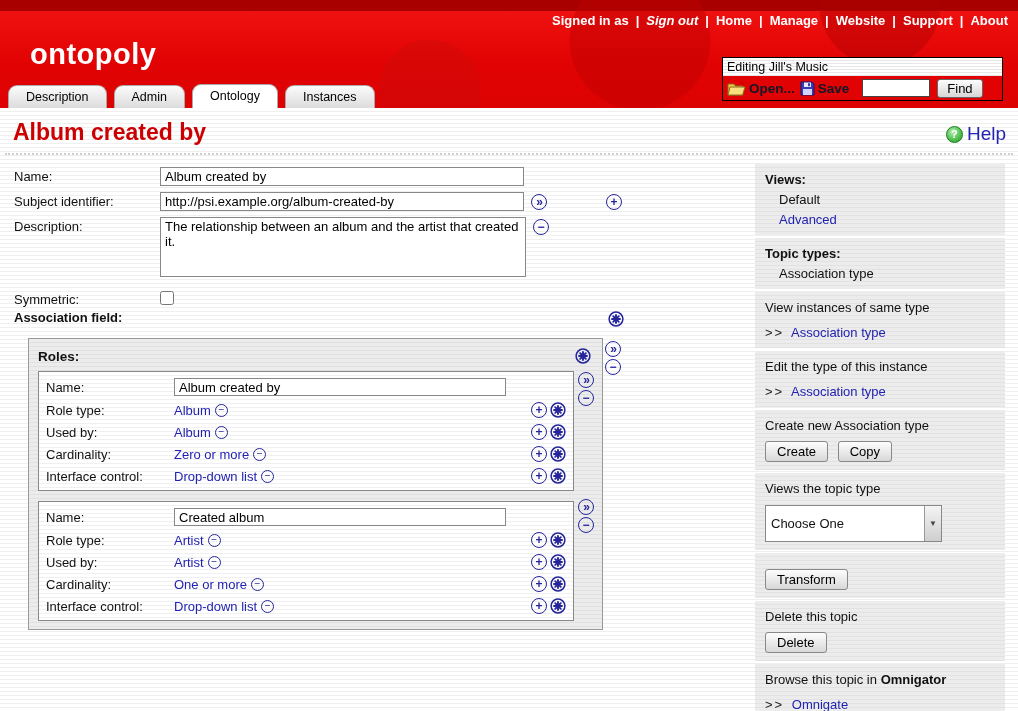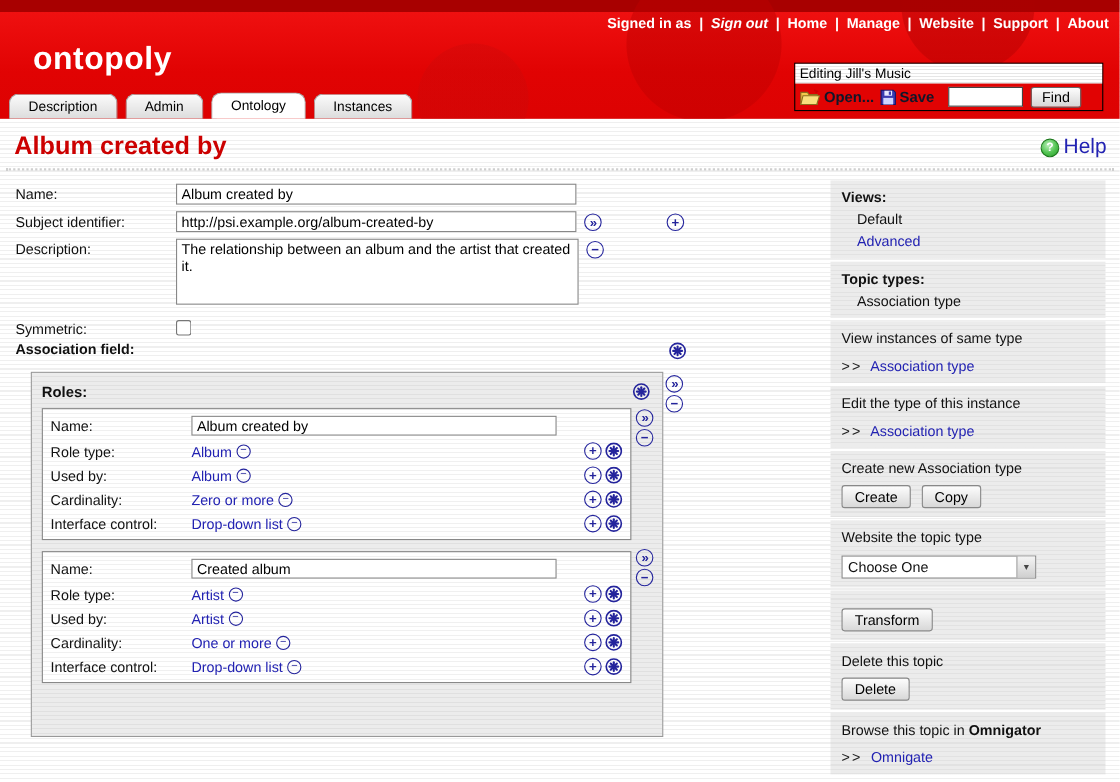--- a/index.html
+++ b/index.html
@@ -59,21 +59,21 @@
   .bold{font-weight:bold;}
   
   .cic{display:inline-flex; align-items:center; justify-content:center; width:16px; height:16px;
     border:1.5px solid var(--icon-blue); border-radius:50%; color:var(--icon-blue);
     font-size:12px; font-weight:bold; line-height:1; cursor:pointer; background:transparent;}
   .cic.chev{letter-spacing:-1px; font-size:12px; padding-bottom:1px;}
   .cic.lm{width:13px; height:13px; border-width:1px; font-size:10px; font-weight:normal; margin-left:4px;}
   .star-ic{width:16px; height:16px; color:var(--icon-blue); display:inline-block; cursor:pointer;}
   .abs{position:absolute;}
   
-  .roles-box{position:absolute; left:28px; top:338px; width:575px; height:332px;
+  .roles-box{position:absolute; left:28px; top:338px; width:575px; height:292px;
     border:1px solid #999; background:repeating-linear-gradient(to bottom,#ececec 0 3px,#e0e0e0 3px 4px); padding:6px 9px;}
   .roles-head{display:flex; align-items:center; font-weight:bold; font-size:13.5px; height:22px;}
   .roles-head .star-ic{margin-left:auto; margin-right:2px;}
   .inner-box{width:536px; border:1px solid #888; margin-top:4px;
     background:repeating-linear-gradient(to bottom,#ffffff 0 3px,#f0f0f0 3px 4px); padding:3px 7px;}
   .inner-box + .inner-box{margin-top:10px;}
   .irow{display:flex; align-items:center; height:22px;}
   .irow.name-row{height:24px;}
   .ilabel{width:128px; font-size:13px;}
   .iname-input{width:332px; height:18px; border:1px solid #888; background:#fff; font-size:13px; padding:0 4px;
@@ -83,21 +83,21 @@
   
   .sidebar{position:absolute; left:755px; top:164px; width:250px;}
   .sbox{background:repeating-linear-gradient(to bottom,#ececec 0 3px,#e2e2e2 3px 4px);
     padding:8px 10px; margin-bottom:3px; font-size:13px;}
   .sbox .indent{padding-left:14px; margin-top:5px;}
   .sbox .linkline{margin-top:10px;}
   .sbox .prefix{color:#222; letter-spacing:2px; margin-right:4px;}
   .sbox a{color:var(--link-blue); text-decoration:none; cursor:pointer;}
   .btn{height:21px; padding:0 11px; font-size:13px; color:#000; border:1px solid #888; border-radius:3px;
     background:linear-gradient(to bottom,#fdfdfd,#d8d8d8); cursor:pointer; margin-right:6px; margin-top:8px;}
-  .select{margin-top:9px; width:177px; height:21px; border:1px solid #888; background:#fff;
+  .select{margin-top:9px; width:177px; height:37px; border:1px solid #888; background:#fff;
     display:flex; align-items:center; cursor:pointer;}
   .select .sel-val{flex:1; padding:0 5px; font-size:13px;}
   .select .sel-arrow{width:17px; height:100%; border-left:1px solid #999; font-size:8px; color:#444;
     display:flex; align-items:center; justify-content:center; background:linear-gradient(to bottom,#f4f4f4,#cfcfcf);}
 </style>
 </head>
 <body>
 
 <div id="app">
 
@@ -403,21 +403,21 @@
       </div>
     </div>
 
     <div class="sbox">
       <div>Create new Association type</div>
       <button class="btn">Create</button>
       <button class="btn">Copy</button>
     </div>
 
     <div class="sbox">
-      <div>Website the topic type</div>
+      <div>Views the topic type</div>
       <div class="select">
         <span class="sel-val">Choose One</span>
         <span class="sel-arrow">▼</span>
       </div>
     </div>
 
     <div class="sbox">
       <button class="btn">Transform</button>
     </div>
 

